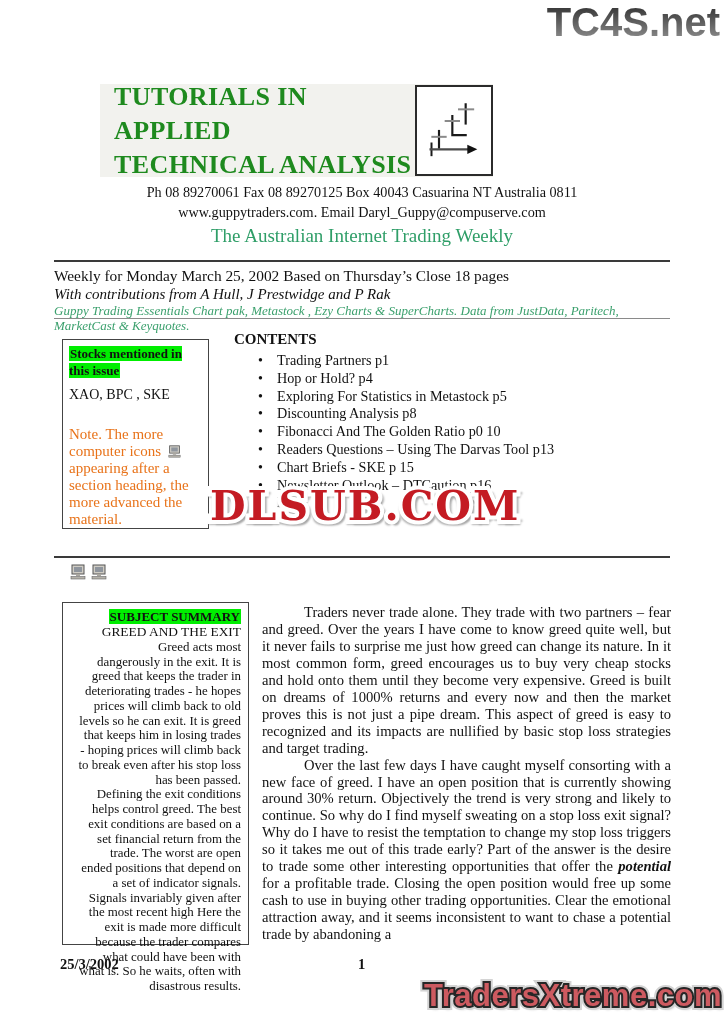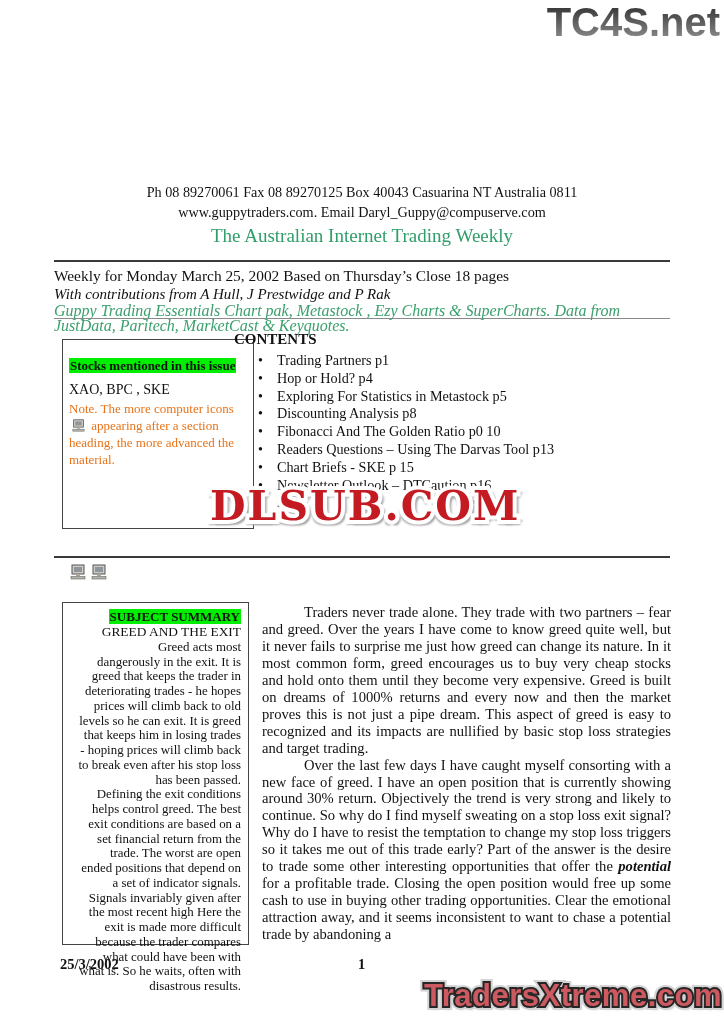--- a/index.html
+++ b/index.html
@@ -39,28 +39,28 @@
   .tagline { color:#2f9e68; font-size:19px; line-height:24px; margin-top:2px; }
 
   .rule { position:absolute; left:54px; width:616px; }
   .rule1 { top:260px; border-top:2px solid #3a3a3a; }
   .rule2 { top:318px; border-top:1px solid #8a8a8a; }
   .rule3 { top:556px; border-top:2px solid #3a3a3a; }
 
   .banner { position:absolute; left:54px; top:266px; width:616px; text-align:left; }
   .banner-l1 { font-size:15.4px; line-height:19px; }
   .banner-l2 { font-style:italic; font-size:15px; line-height:18px; }
-  .banner-l3 { font-style:italic; font-size:16px; line-height:15px; color:#3ba06d; }
-
-  
-  .stocks-box { position:absolute; left:62px; top:339px; width:192px; height:190px;
-                border:1px solid #444; padding:17px 6px; font-size:13px; }
+  .banner-l3 { font-style:italic; font-size:13px; line-height:15px; color:#3ba06d; }
+
+  
+  .stocks-box { position:absolute; left:62px; top:339px; width:147px; height:190px;
+                border:1px solid #444; padding:5px 6px; font-size:13px; }
   .hl-green { background:#00ee00; font-weight:bold; font-size:13px; line-height:17px; padding:0 1px; }
   .stocks-line { margin-top:8px; font-size:14px; }
-  .stocks-note { margin-top:2px; color:#e8731a; font-size:13px; line-height:17px; }
+  .stocks-note { margin-top:23px; color:#e8731a; font-size:15px; line-height:17px; }
   .stocks-note svg { vertical-align:-2px; margin:0 2px; }
 
   
   .contents-heading { position:absolute; left:234px; top:331px; font-weight:bold; font-size:15px; }
   .contents-list { position:absolute; left:256px; top:352px; width:410px; list-style:none; }
   .contents-list li { position:relative; padding-left:21px; font-size:14.2px; line-height:17.8px; }
   .contents-list li::before { content:"•"; position:absolute; left:2px; font-size:14px; }
   .obscured-frag2 { margin-left:178px; }
 
   
@@ -81,20 +81,39 @@
   .footer-date { position:absolute; left:60px; top:956px; font-weight:bold; font-size:14.5px; }
   .footer-page { position:absolute; left:358px; top:956px; font-weight:bold; font-size:14.5px; }
 </style>
 </head>
 <body>
 
 <div class="page">
 
   <div class="wm-tc4s">TC4S.net</div>
 
+  <div class="masthead">
+    <div class="mast-title">
+      <div>TUTORIALS IN APPLIED</div>
+      <div>TECHNICAL ANALYSIS</div>
+    </div>
+    <div class="logo-box">
+      <svg viewBox="0 0 72 84" width="60" height="72" fill="none" stroke-linecap="square">
+        <path d="M50 10 v23" stroke="#1a1a1a" stroke-width="2.6"></path>
+        <path d="M42 16 h17" stroke="#8a8a8a" stroke-width="2.4"></path>
+        <path d="M34 24 v23 h16" stroke="#1a1a1a" stroke-width="2.6"></path>
+        <path d="M26 30 h16" stroke="#8a8a8a" stroke-width="2.4"></path>
+        <path d="M18 42 v20" stroke="#1a1a1a" stroke-width="2.6"></path>
+        <path d="M10 49 h16" stroke="#8a8a8a" stroke-width="2.4"></path>
+        <path d="M9 57 v14" stroke="#1a1a1a" stroke-width="2.4"></path>
+        <path d="M8 64 h46" stroke="#4a4a4a" stroke-width="2.8"></path>
+        <polygon points="52,58.5 64,64 52,69.5" fill="#111" stroke="none"></polygon>
+      </svg>
+    </div>
+  </div>
 
   <div class="pubinfo">
     <div>Ph 08 89270061  Fax 08 89270125  Box 40043 Casuarina NT Australia  0811</div>
     <div>www.guppytraders.com.   Email  Daryl_Guppy@compuserve.com</div>
     <div class="tagline">The Australian Internet Trading Weekly</div>
   </div>
 
   <div class="rule rule1"></div>
 
   <div class="banner">

